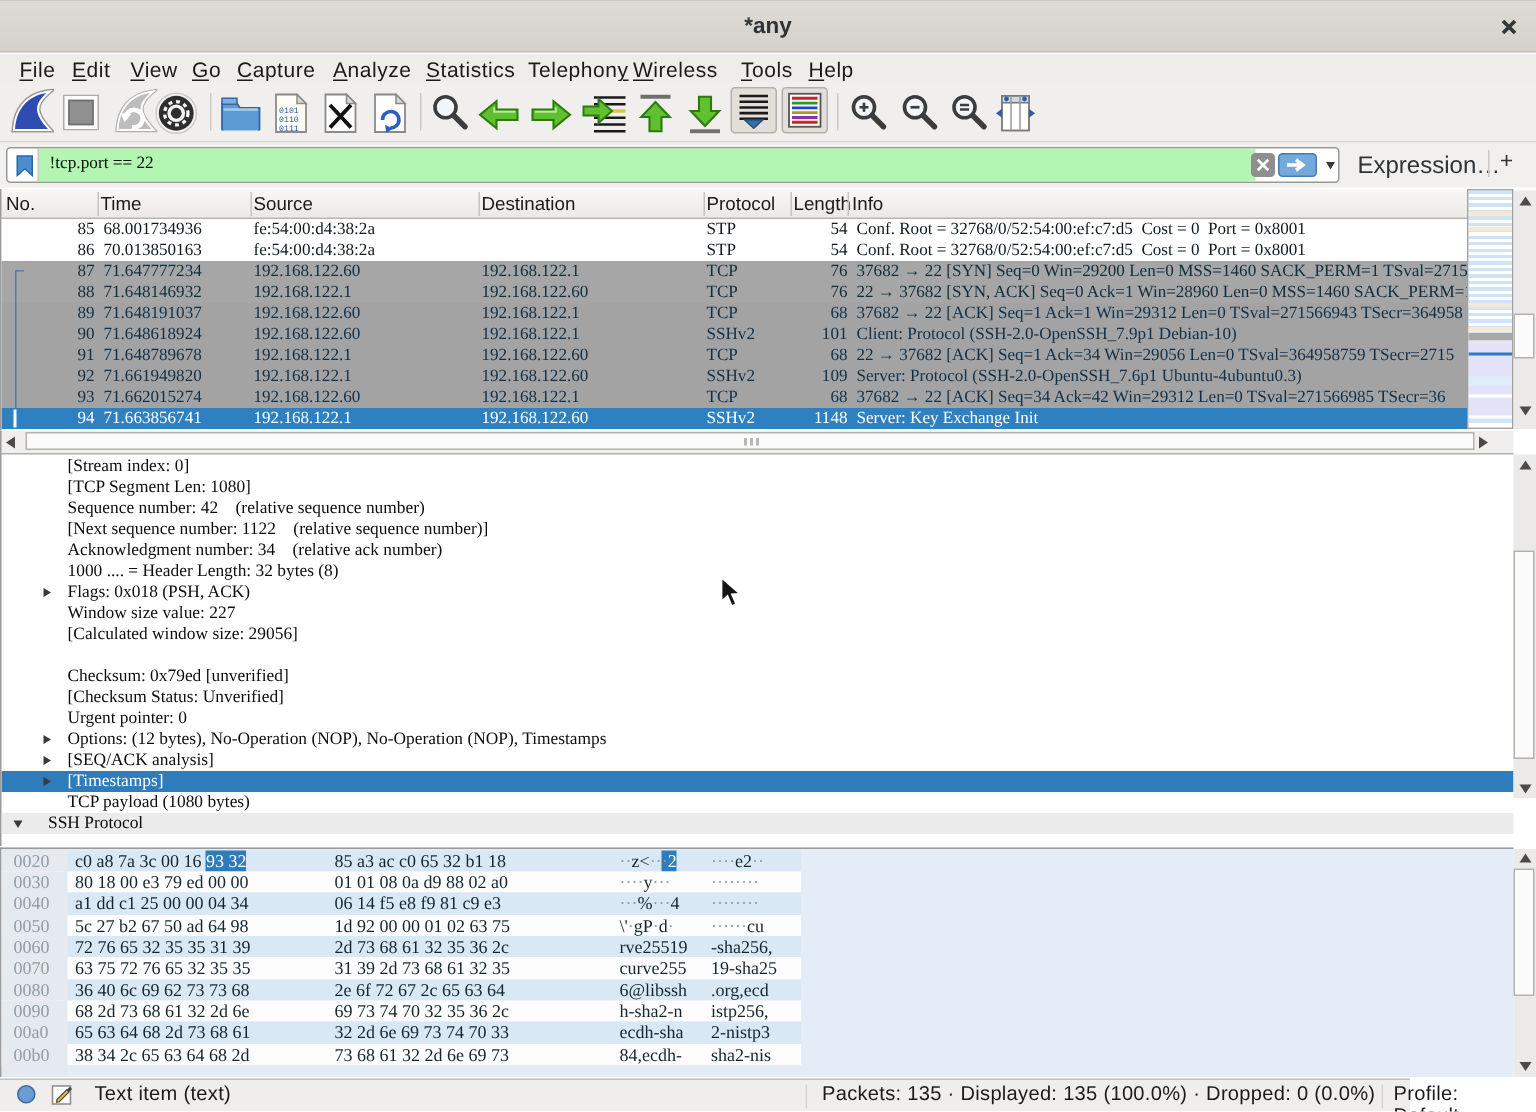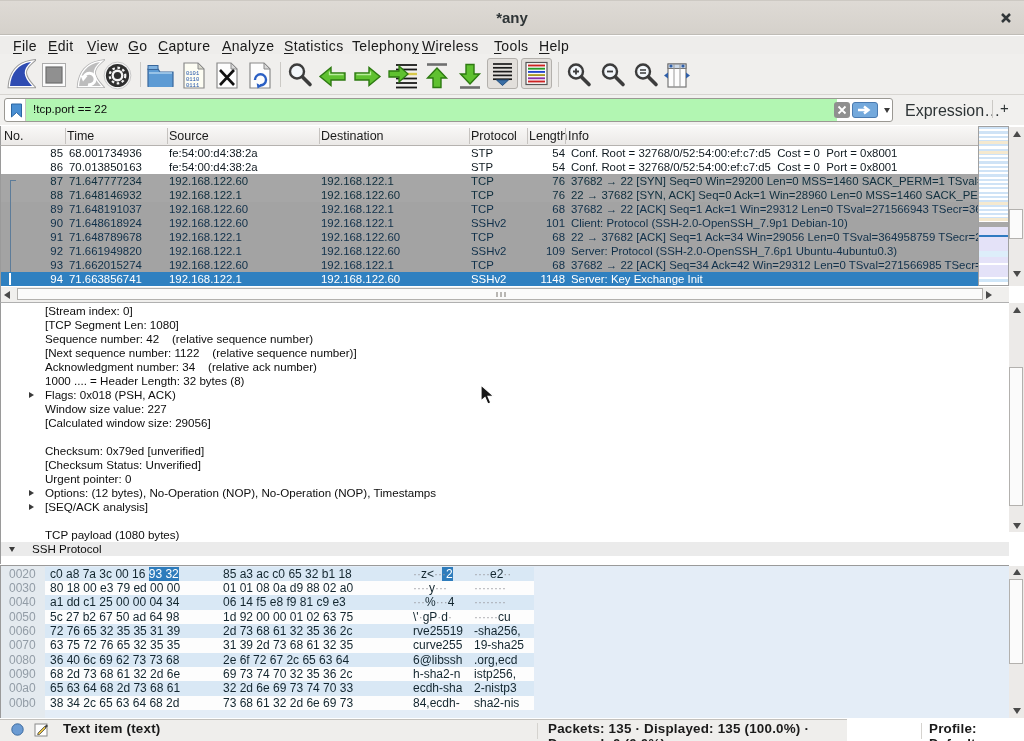--- a/index.html
+++ b/index.html
@@ -1,17 +1,17 @@
 <!DOCTYPE html>
 <html><head><meta charset="utf-8"><style>
 *{margin:0;padding:0;box-sizing:border-box;}
 html,body{width:1024px;height:741px;overflow:hidden;}
 body{font-family:"Liberation Sans",sans-serif;position:relative;background:#fff;}
 .abs{position:absolute;}
-.mono{font-family:Liberation Sans, sans-serif;}
+.mono{font-family:Liberation Serif, serif;}
 
 .tr-r{width:0;height:0;border-top:3.5px solid transparent;border-bottom:3.5px solid transparent;border-left:5px solid #3a3a3a;}
 .tr-d{width:0;height:0;border-left:3.5px solid transparent;border-right:3.5px solid transparent;border-top:5px solid #3a3a3a;}
 
 #titlebar{left:0;top:0;width:1024px;height:35px;background:linear-gradient(#dedad5,#d5d1cb);border-top:1px solid #cdc9c3;border-bottom:1px solid #bfbcb6;}
 #titlebar .t{position:absolute;left:0;width:1024px;text-align:center;top:8px;font-size:15px;font-weight:bold;color:#2e3436;}
 
 #closex{left:1001px;top:13px;width:10px;height:10px;}
 
 #menubar{left:0;top:36px;width:1024px;height:18px;background:#eeedeb;color:#1a1a1a;font-size:14px;letter-spacing:0.35px;}
@@ -62,21 +62,21 @@
 .xh1{position:absolute;left:49px;}
 .xh2{position:absolute;left:222px;}
 .xa1{position:absolute;left:412px;}
 .xa2{position:absolute;left:473px;}
 .xw{background:#fdfdfd;position:absolute;left:0;top:0;width:533px;height:14.35px;}
 .xb{background:#d9e8f5;position:absolute;left:0;top:0;width:533px;height:14.35px;}
 .xcol{position:absolute;left:0;top:0;width:44px;height:14.35px;background:#e4eaef;}
 i.d{font-style:normal;color:#9a9aa0;}
 b.s{font-weight:normal;background:#2e7cbc;color:#fff;}
 
-#status{left:0;top:719px;width:847px;height:22px;background:#efeeec;border-top:1px solid #c2c0bc;font-size:13.4px;letter-spacing:0.2px;color:#1a1a1a;font-weight:bold;}
+#status{left:0;top:719px;width:940px;height:22px;background:#efeeec;border-top:1px solid #c2c0bc;font-size:13.4px;letter-spacing:0.2px;color:#1a1a1a;}
 </style></head><body>
 
 <div class="abs" id="titlebar">
     <div class="t">*any</div>
   </div>
 <svg class="abs" id="closex" viewBox="0 0 10 10">
     <path d="M1 1 L9 9 M9 1 L1 9" stroke="#32373a" stroke-width="2.5"></path>
   </svg>
 
 <div class="abs" id="menubar">
@@ -315,20 +315,21 @@
 <div class="drow" style="top:57px;"><span style="position:absolute;left:44px">Acknowledgment number: 34    (relative ack number)</span></div>
 <div class="drow" style="top:71px;"><span style="position:absolute;left:44px">1000 .... = Header Length: 32 bytes (8)</span></div>
 <div class="drow" style="top:85px;"><span class="tr-r" style="left:28px"></span><span style="position:absolute;left:44px">Flags: 0x018 (PSH, ACK)</span></div>
 <div class="drow" style="top:99px;"><span style="position:absolute;left:44px">Window size value: 227</span></div>
 <div class="drow" style="top:113px;"><span style="position:absolute;left:44px">[Calculated window size: 29056]</span></div>
 <div class="drow" style="top:141px;"><span style="position:absolute;left:44px">Checksum: 0x79ed [unverified]</span></div>
 <div class="drow" style="top:155px;"><span style="position:absolute;left:44px">[Checksum Status: Unverified]</span></div>
 <div class="drow" style="top:169px;"><span style="position:absolute;left:44px">Urgent pointer: 0</span></div>
 <div class="drow" style="top:183px;"><span class="tr-r" style="left:28px"></span><span style="position:absolute;left:44px">Options: (12 bytes), No-Operation (NOP), No-Operation (NOP), Timestamps</span></div>
 <div class="drow" style="top:197px;"><span class="tr-r" style="left:28px"></span><span style="position:absolute;left:44px">[SEQ/ACK analysis]</span></div>
+<div class="drow hl" style="top:211px;"><span class="tr-r" style="left:28px"></span><span style="position:absolute;left:44px">[Timestamps]</span></div>
 <div class="drow" style="top:225px;"><span style="position:absolute;left:44px">TCP payload (1080 bytes)</span></div>
 <div class="drow" style="top:239px;background:#ebebeb;"><span class="tr-d" style="left:8px;top:4.5px"></span><span style="position:absolute;left:31px">SSH Protocol</span></div>
   </div>
 
 <div class="sbv" style="top:303px;height:229px;">
   <div class="arrow-u" style="top:4px;"></div>
   <div class="thumb" style="top:64px;height:139px;"></div>
   <div class="arrow-d" style="top:220px;"></div>
 </div>
 

